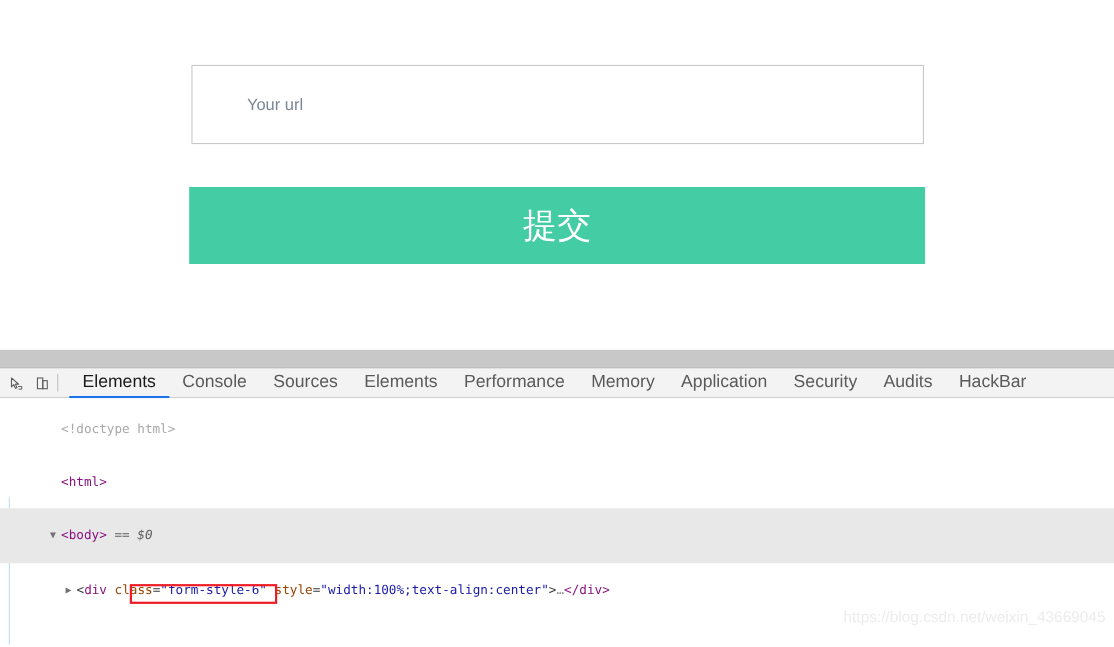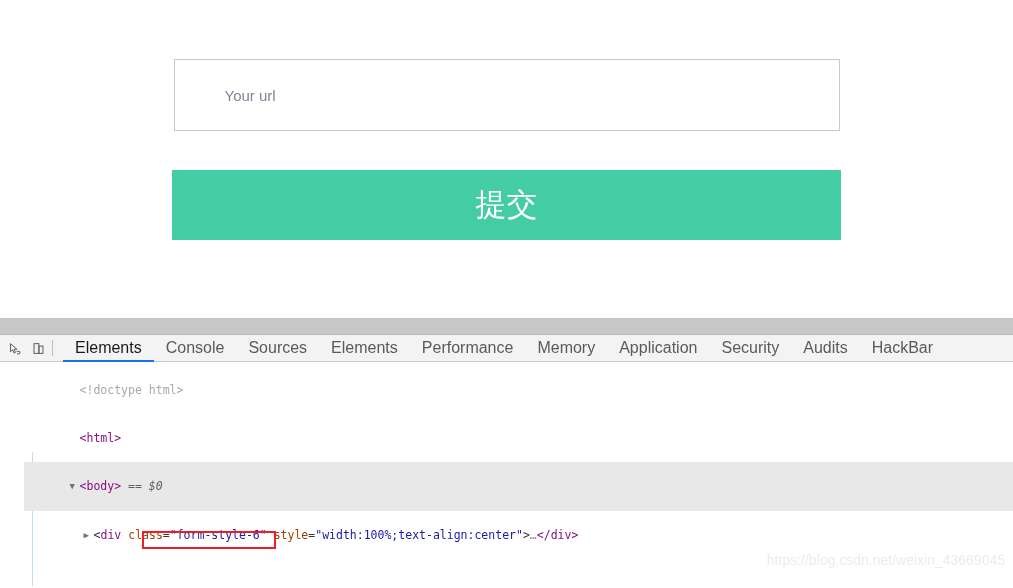--- a/index.html
+++ b/index.html
@@ -157,21 +157,20 @@
   .dt-body {
     position: relative;
     height: 226px;
     overflow: hidden;
     background: #ffffff;
     font-family: "DejaVu Sans Mono", "Liberation Mono", monospace;
     font-size: 11.5px;
     line-height: 16px;
     padding-top: 4px;
     box-sizing: border-box;
-    margin-left: 24px;
   }
   .node-row {
     position: relative;
     padding-left: 4px;
     white-space: pre;
     color: #333333;
   }
   .node-row.indent1 { padding-left: 18px; }
   .node-row.selected {
     background: #e8e8e8;

